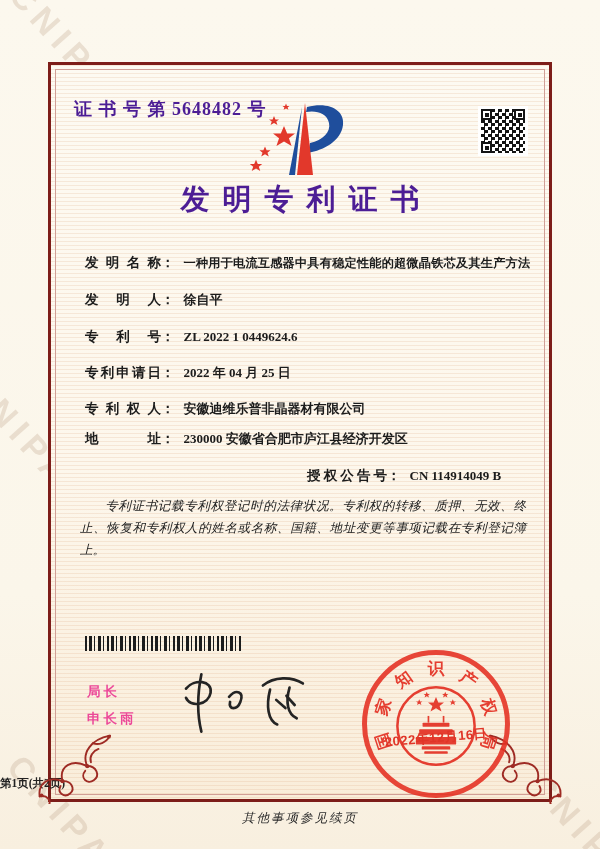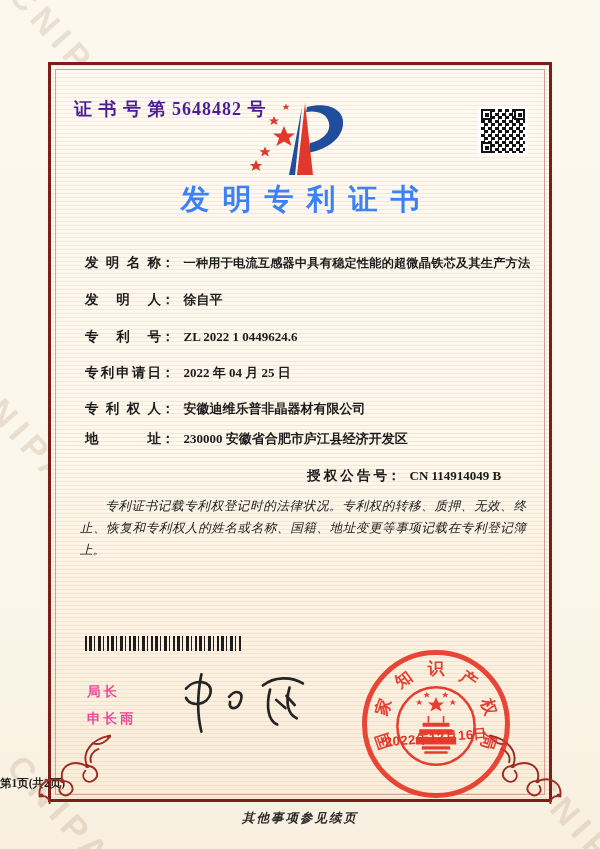--- a/index.html
+++ b/index.html
@@ -46,21 +46,21 @@
     position:absolute;inset:3px;
     background:
       repeating-conic-gradient(#141414 0% 25%, transparent 0% 50%);
     background-size:7px 7px;
   }
   .finder{position:absolute;width:11px;height:11px;border:2.5px solid #141414;background:#fff;box-sizing:border-box;}
   .finder::after{content:"";position:absolute;inset:1.5px;background:#141414;}
   .finder.tl{left:3px;top:3px;} .finder.tr{right:3px;top:3px;} .finder.bl{left:3px;bottom:3px;}
   .title{
     position:absolute;left:0;right:0;top:180px;z-index:5;
-    text-align:center;font-size:29px;font-weight:bold;color:#3b82f6;
+    text-align:center;font-size:29px;font-weight:bold;color:#4c1d95;
     letter-spacing:13px;text-indent:13px;
   }
   
   .fields{position:absolute;left:85px;top:254px;width:448px;z-index:5;font-size:13.5px;font-weight:600;}
   .frow{position:absolute;left:0;white-space:nowrap;}
   .lbl{display:inline-block;width:76px;text-align:justify;text-align-last:justify;vertical-align:top;}
   .colon{display:inline-block;}
   .val{margin-left:9px;font-size:13px;}
   .val-long{font-size:12.2px;letter-spacing:0.2px;}
   .pair2{position:absolute;left:222px;top:0;white-space:nowrap;}
@@ -105,21 +105,21 @@
     letter-spacing:0.5px;transform:rotate(-5deg);
     font-family:"Liberation Sans","DejaVu Sans",sans-serif;
   }
   
   .pagenum{
     position:absolute;left:0;right:0;top:776px;z-index:5;
     text-align:left;font-size:11.5px;font-weight:600;color:#222;
   }
   .footnote{
     position:absolute;left:0;right:0;top:810px;z-index:5;
-    text-align:center;font-size:12.5px;font-style:italic;font-weight:700;
+    text-align:center;font-size:12.5px;font-style:italic;font-weight:400;
     letter-spacing:2px;color:#2c2c2c;
   }
 </style>
 </head>
 <body>
 
 <span class="wm" style="left:62px;top:40px">CNIPA</span>
 <span class="wm" style="left:398px;top:150px">CNIPA</span>
 <span class="wm" style="left:20px;top:432px">CNIPA</span>
 <span class="wm" style="left:458px;top:300px">CNIPA</span>

